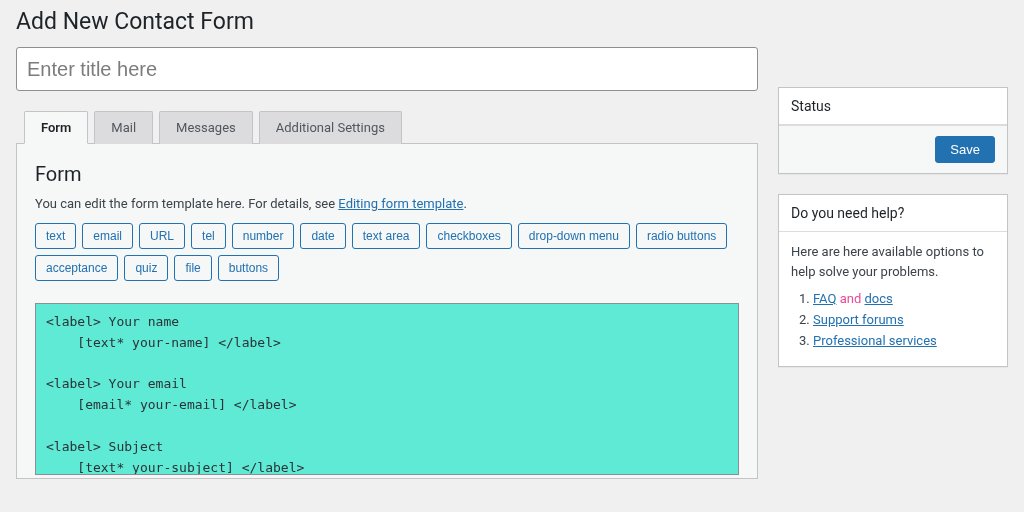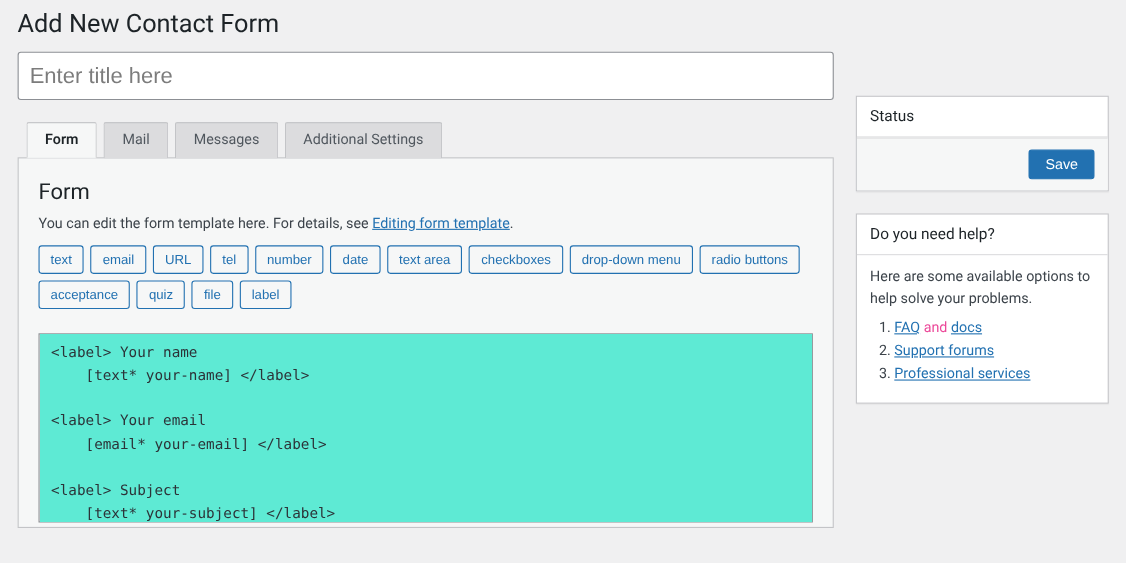--- a/index.html
+++ b/index.html
@@ -185,21 +185,21 @@
         <button class="tag-btn">tel</button>
         <button class="tag-btn">number</button>
         <button class="tag-btn">date</button>
         <button class="tag-btn">text area</button>
         <button class="tag-btn">checkboxes</button>
         <button class="tag-btn">drop-down menu</button>
         <button class="tag-btn">radio buttons</button>
         <button class="tag-btn">acceptance</button>
         <button class="tag-btn">quiz</button>
         <button class="tag-btn">file</button>
-        <button class="tag-btn">label</button>
+        <button class="tag-btn">buttons</button>
       </div>
 
       <textarea class="code-area" style="">&lt;label&gt; Your name
     [text* your-name] &lt;/label&gt;
 
 &lt;label&gt; Your email
     [email* your-email] &lt;/label&gt;
 
 &lt;label&gt; Subject
     [text* your-subject] &lt;/label&gt;
@@ -215,21 +215,21 @@
     <div class="postbox">
       <h2 class="hndle">Status</h2>
       <div class="save-row">
         <button class="btn-primary">Save</button>
       </div>
     </div>
 
     <div class="postbox help-box">
       <h2 class="hndle">Do you need help?</h2>
       <div class="inside">
-        <p class="help-desc">Here are some available options to help solve your problems.</p>
+        <p class="help-desc">Here are here available options to help solve your problems.</p>
         <ol>
           <li>
             <a href="#">FAQ</a><span class="and"> and </span><a href="#">docs</a>
           </li>
           <li>
             <a href="#">Support forums</a>
           </li>
           <li>
             <a href="#">Professional services</a>
           </li>

